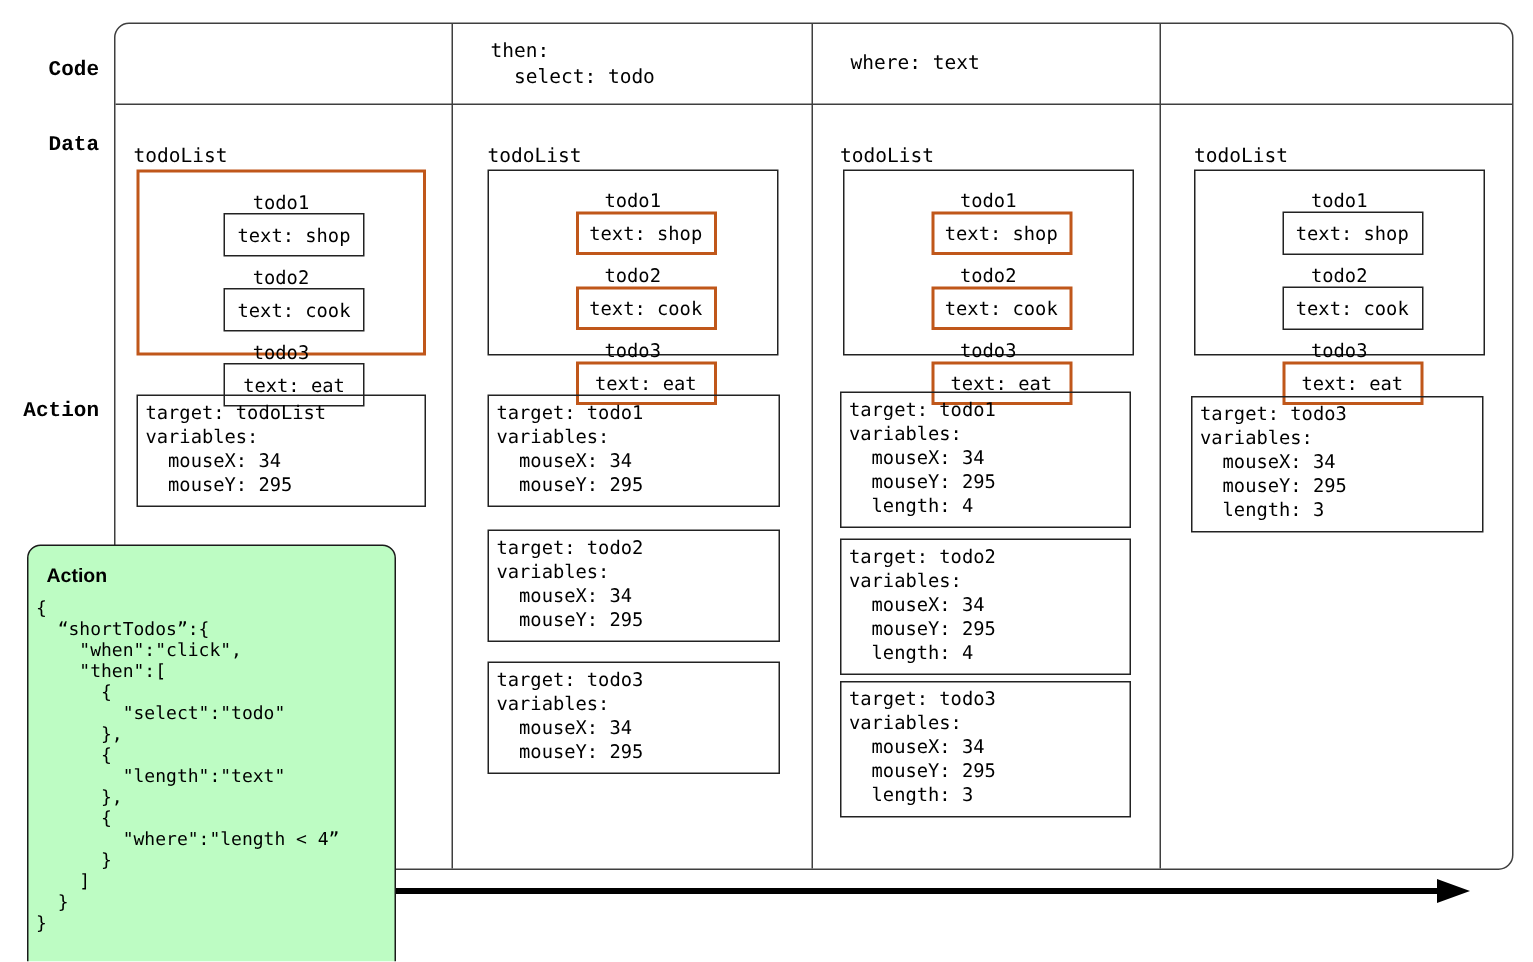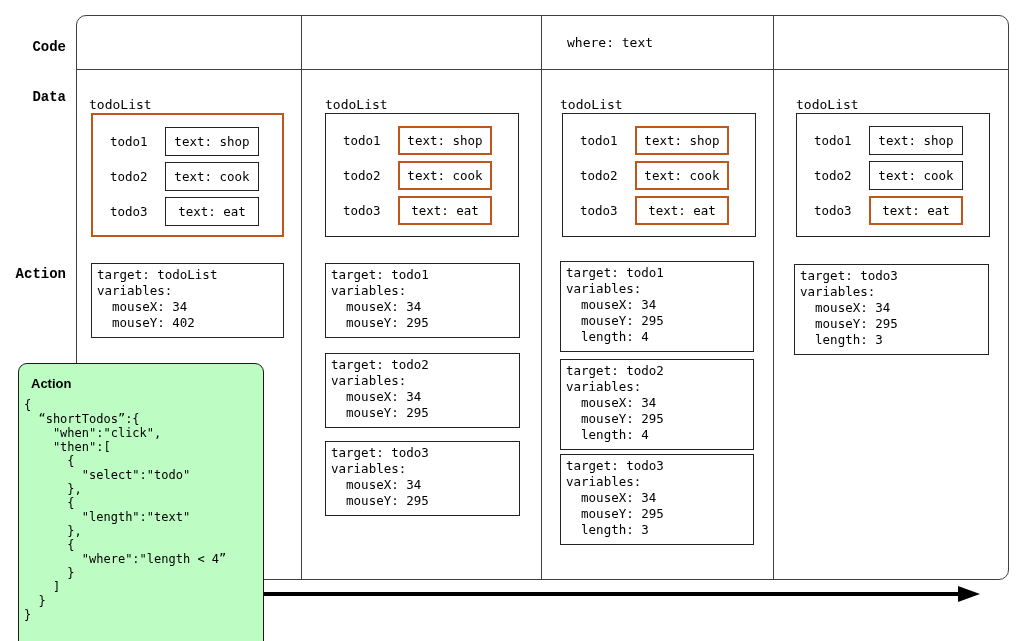--- a/index.html
+++ b/index.html
@@ -37,21 +37,21 @@
   .c3 .data-label{left:22px;}
 
   .data-box{position:absolute;top:97px;height:124px;width:194px;border:1.5px solid #222;
             box-sizing:border-box;padding-top:12px;display:flex;flex-direction:column;gap:6px;}
   .c0 .data-box{left:14px;width:193px;}
   .c1 .data-box{left:23px;}
   .c2 .data-box{left:20px;}
   .c3 .data-box{left:22px;}
   .data-box.hl-outer{border:2px solid #c0571a;}
 
-  .todo-row{display:flex;align-items:center;padding-left:17px;}
+  .todo-row{display:flex;align-items:center;padding-left:17px;flex-direction:column;}
   .todo-name{width:55px;font-size:12.5px;}
   .todo-box{width:94px;height:29px;border:1.5px solid #222;box-sizing:border-box;
             display:flex;align-items:center;justify-content:center;font-size:12.5px;}
   .todo-box.hl{border:2px solid #c0571a;}
 
   .ctx-box{position:absolute;border:1.2px solid #222;box-sizing:border-box;
            font-size:12.5px;line-height:16px;white-space:pre;padding:3px 6px 6px 5px;}
   .c0 .ctx-box{left:14px;width:193px;}
   .c1 .ctx-box{left:23px;width:195px;}
   .c2 .ctx-box{left:18px;width:194px;}
@@ -96,24 +96,26 @@
           <div class="todo-box">text: cook</div>
         </div>
         <div class="todo-row">
           <div class="todo-name">todo3</div>
           <div class="todo-box">text: eat</div>
         </div>
       </div>
       <div class="ctx-box" style="top:247px">target: todoList
 variables:
   mouseX: 34
-  mouseY: 402</div>
+  mouseY: 295</div>
     </div>
 
     <div class="col c1">
+      <div class="code-cell">then:
+  select: todo</div>
       <div class="data-label">todoList</div>
       <div class="data-box">
         <div class="todo-row">
           <div class="todo-name">todo1</div>
           <div class="todo-box hl">text: shop</div>
         </div>
         <div class="todo-row">
           <div class="todo-name">todo2</div>
           <div class="todo-box hl">text: cook</div>
         </div>

